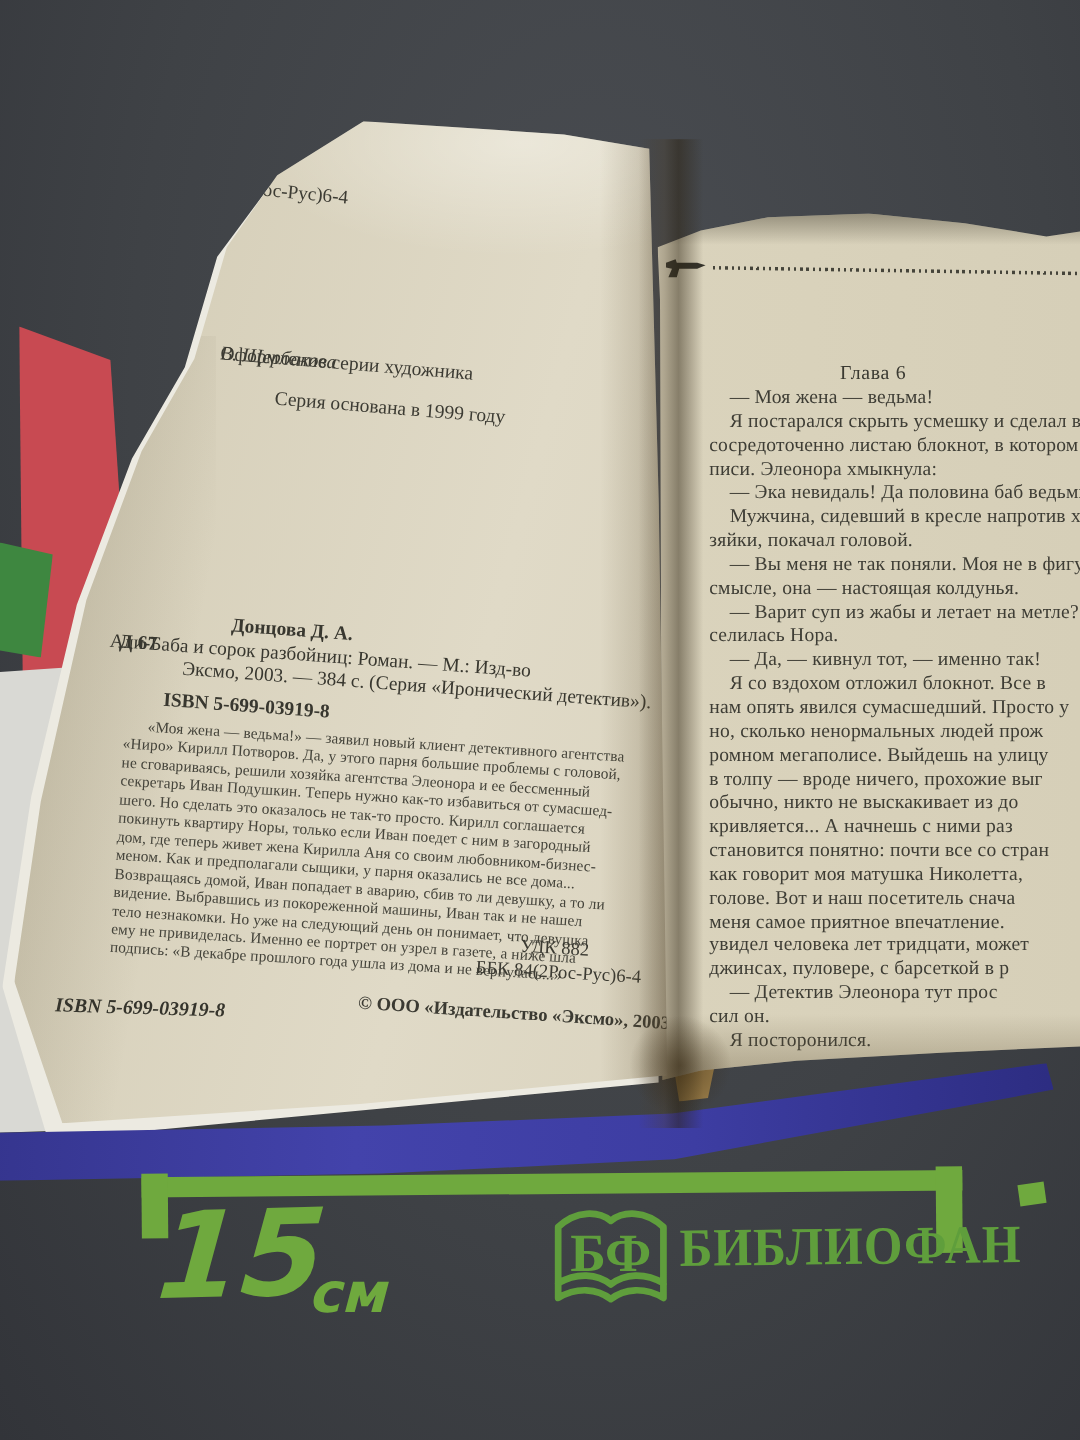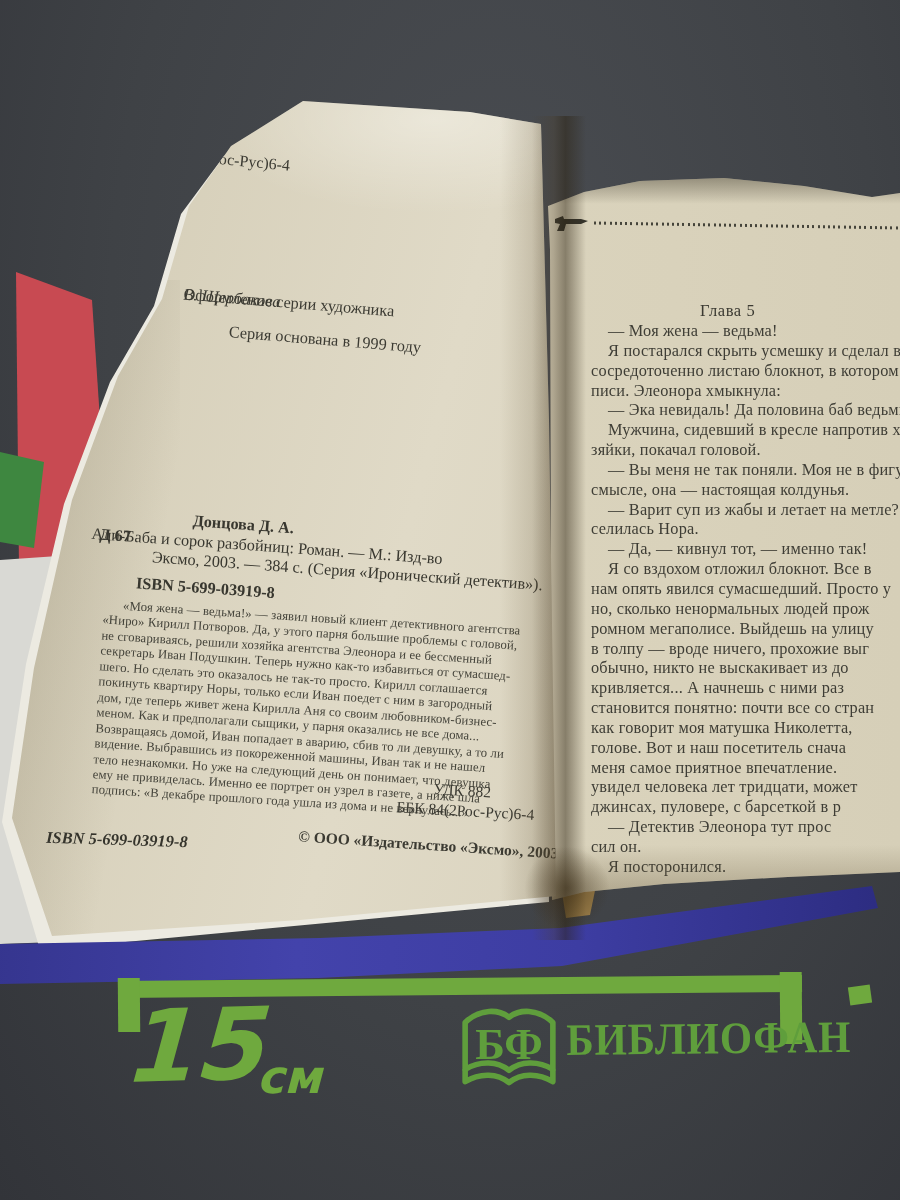--- a/index.html
+++ b/index.html
@@ -108,21 +108,21 @@
   <div class="white-sheet"></div>
   <div class="blue-cover"></div>
   <div class="tan-glue"></div>
 
   <div class="right-page">
     <div class="rp-shade-top"></div>
     <svg class="gun" width="36" height="20" viewBox="0 0 36 20">
       <path fill="#35342c" d="M1,5 L9,2 L10,5 L27,5 L34,7 L27,10 L12,10 L10,17 L3,17 L6,10 L1,9 Z"></path>
     </svg>
     <div class="dotted-rule"></div>
-    <div class="rp-text chapter-title">Глава 5</div>
+    <div class="rp-text chapter-title">Глава 6</div>
     <div class="rp-text rp-lines"><div style="position: static;">    — Моя жена — ведьма!</div><div style="position: static;">    Я постарался скрыть усмешку и сделал вид</div><div style="position: static;">сосредоточенно листаю блокнот, в котором вед</div><div style="position: static;">писи. Элеонора хмыкнула:</div><div style="position: static;">    — Эка невидаль! Да половина баб ведьмы!</div><div style="position: static;">    Мужчина, сидевший в кресле напротив хо</div><div style="position: static;">зяйки, покачал головой.</div><div style="position: static;">    — Вы меня не так поняли. Моя не в фигур</div><div style="position: static;">смысле, она — настоящая колдунья.</div><div style="position: static;">    — Варит суп из жабы и летает на метле? —</div><div style="position: static;">селилась Нора.</div><div style="position: static;">    — Да, — кивнул тот, — именно так!</div><div style="position: static;">    Я со вздохом отложил блокнот. Все в</div><div style="position: static;">нам опять явился сумасшедший. Просто у</div><div style="position: static;">но, сколько ненормальных людей прож</div><div style="position: static;">ромном мегаполисе. Выйдешь на улицу</div><div style="position: static;">в толпу — вроде ничего, прохожие выг</div><div style="position: static;">обычно, никто не выскакивает из до</div><div style="position: static;">кривляется... А начнешь с ними раз</div><div style="position: static;">становится понятно: почти все со стран</div><div style="position: static;">как говорит моя матушка Николетта,</div><div style="position: static;">голове. Вот и наш посетитель снача</div><div style="position: static;">меня самое приятное впечатление.</div><div style="position: static;">увидел человека лет тридцати, может</div><div style="position: static;">джинсах, пуловере, с барсеткой в р</div><div style="position: static;">    — Детектив Элеонора тут прос</div><div style="position: static;">сил он.</div><div style="position: static;">    Я посторонился.</div></div>
     <div class="rp-shade-bottom"></div>
   </div>
 
   <div class="left-page">
     <div class="lp-shade-corner"></div>
     <div class="lp-shade-left"></div>
 
     <div class="lp-text udk-top"><div style="position: static;">УДК 882</div><div style="position: static;">ББК 84(2Рос-Рус)6-4</div><div style="position: static;">      Д 67</div></div>
 

